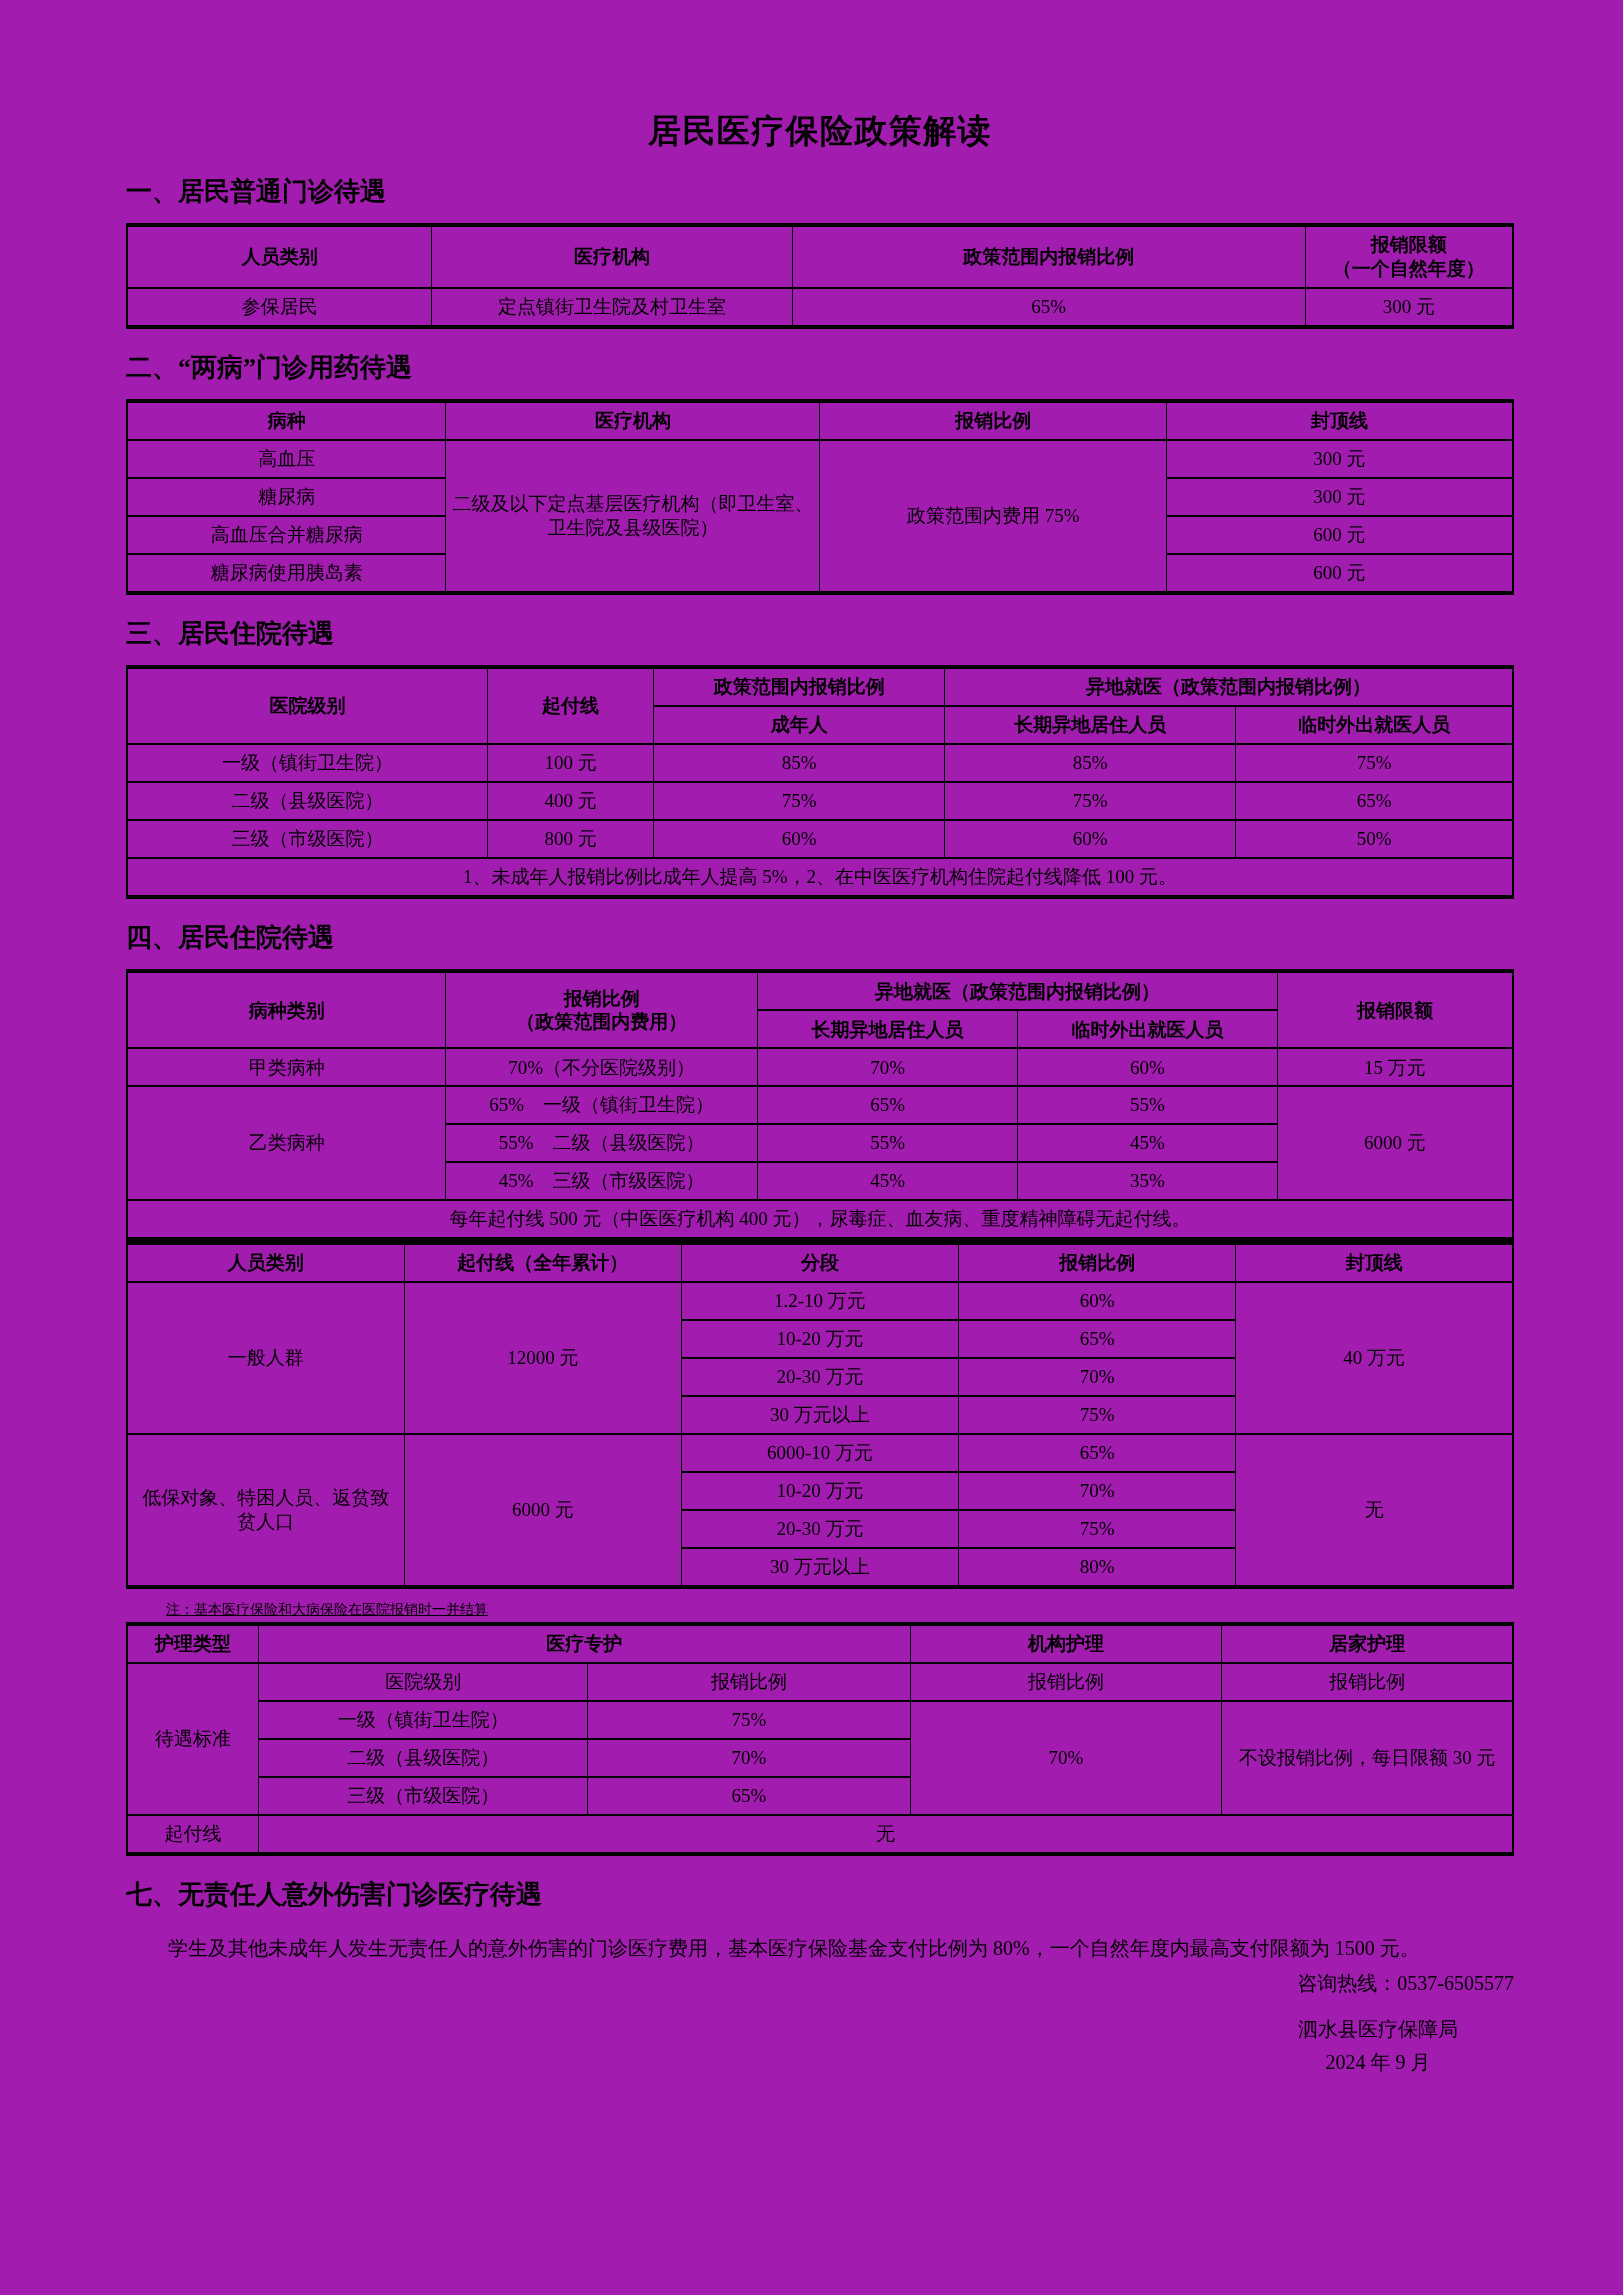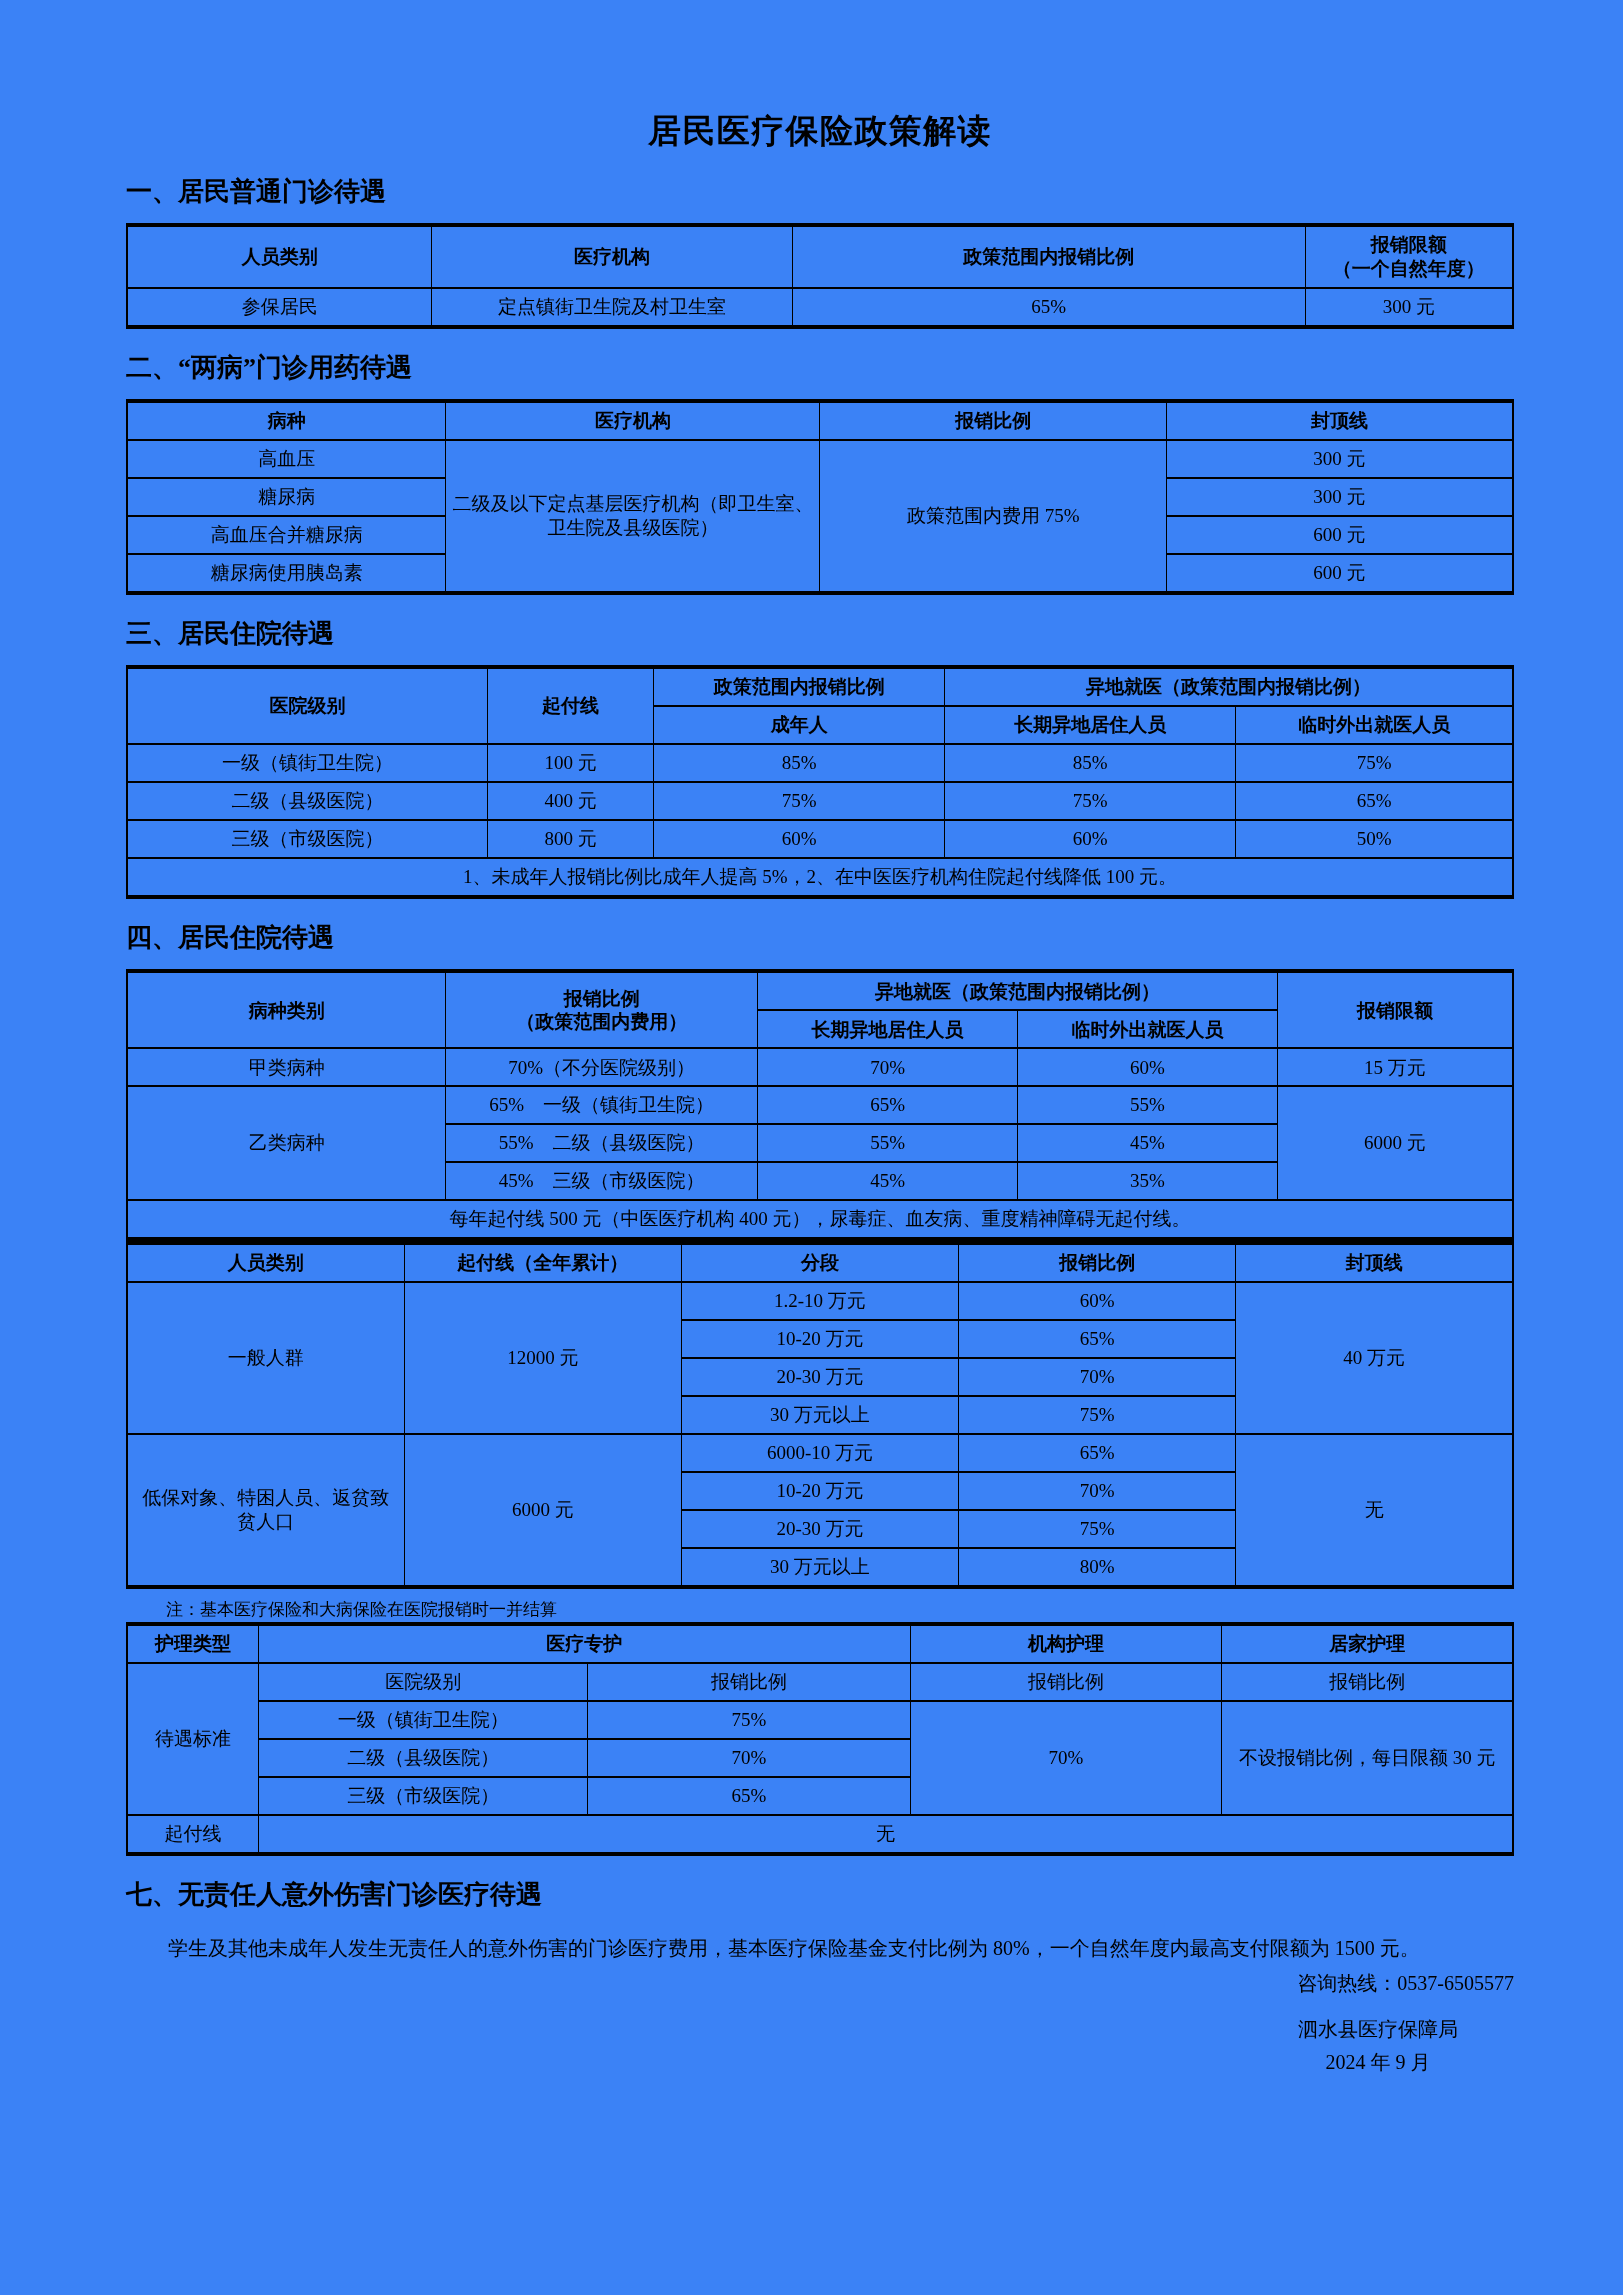--- a/index.html
+++ b/index.html
@@ -1,20 +1,20 @@
 <!DOCTYPE html>
 <html style="font-size:11px"><head>
 <meta charset="utf-8">
 <style>
   html,body { margin:0; padding:0; background:#ffffff; }
   .page {
     position:relative;
     width:1624px; height:2295px;
     margin:0 auto;
-    background:#3b82f6;
+    background:#a21caf;
     box-sizing:border-box;
     padding:110px 110px 0 126px;
     overflow:hidden;
     color:#000;
     font-family:"Liberation Serif","DejaVu Serif",serif;
   }
   .doc-title {
     text-align:center;
     font-size:33px; font-weight:bold;
     line-height:43px; letter-spacing:1.4px;
@@ -39,22 +39,22 @@
     border-top-width:2.1px; border-bottom-width:2.1px;
     text-align:center; vertical-align:middle;
     font-size:19px; line-height:23.6px;
     padding:6.2px 5.6px;
     word-break:break-all;
   }
   table.tbl th { font-weight:bold; }
   table.tbl td { font-weight:normal; }
   .blk { display:block; }
   .note-line {
-    font-size:17px; line-height:25px;
-    margin:8.3px 0 0 0; padding-left:40px;
+    font-size:14px; line-height:25px;
+    margin:8.3px 0 0 0; padding-left:40px;text-decoration:underline;
   }
   .para {
     font-size:20px; line-height:32px;
     text-align:justify; text-indent:42px;
     margin:21px 0 0 0;
   }
   .para-note { margin-top:30.5px; }
   .hotline { margin-top:2.8px; text-align:right; text-indent:42px; }
   .footer {
     width:-moz-fit-content; width:fit-content;

